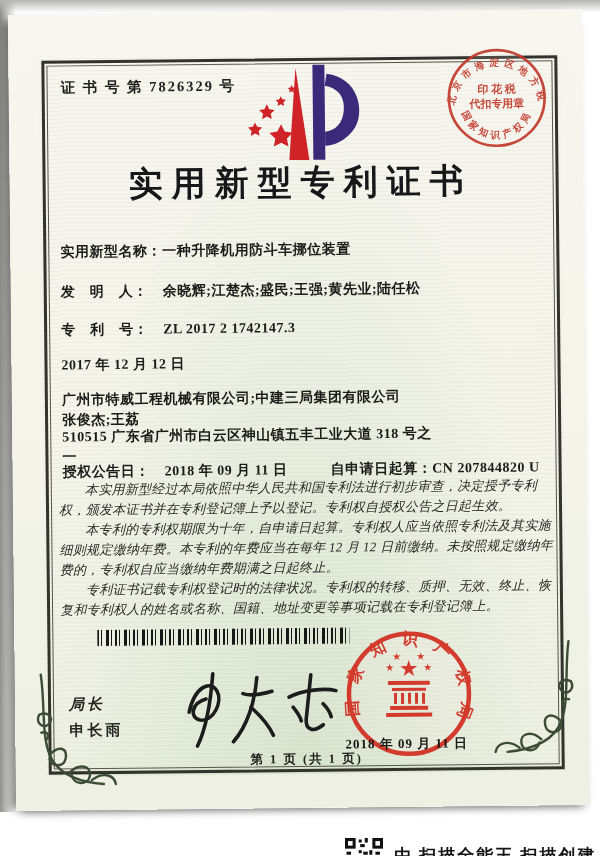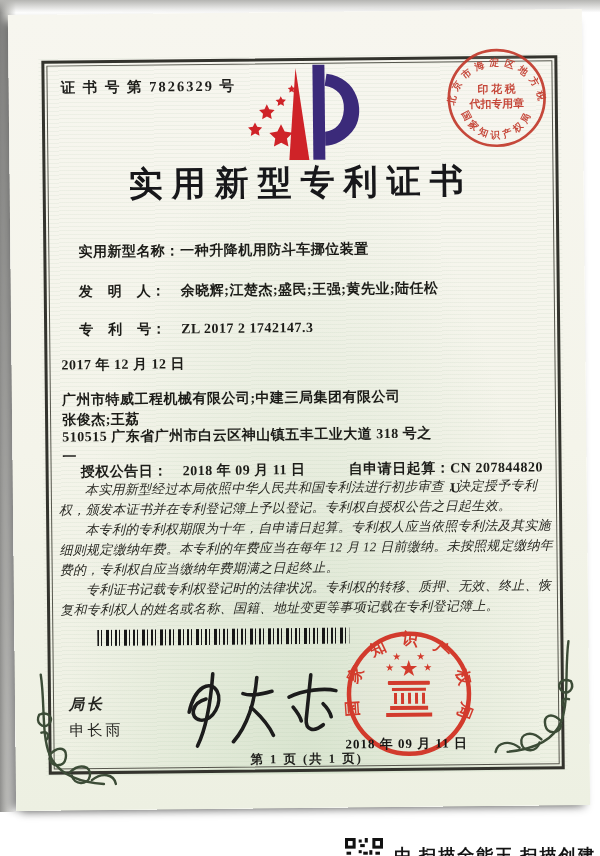--- a/index.html
+++ b/index.html
@@ -46,39 +46,39 @@
     font-size:14.5px;font-weight:bold;letter-spacing:2px;color:#1f1f1c;
   }
   .logo{position:absolute;left:228px;top:48px;width:128px;height:110px;}
   .top-stamp{position:absolute;left:436px;top:36px;width:104px;height:104px;opacity:0.92;}
   .title{
     position:absolute;left:33px;right:25px;top:148px;text-align:center;
     font-size:34px;font-weight:bold;letter-spacing:9px;color:#17171a;
   }
   .fields{position:absolute;left:50px;top:228px;right:36px;font-size:14px;font-weight:bold;color:#1c1c18;}
   .frow{position:absolute;left:0;right:0;display:flex;line-height:1.42;}
-  .flabel{flex:0 0 102px;letter-spacing:0.5px;white-space:pre;margin-left:18px;}
+  .flabel{flex:0 0 102px;letter-spacing:0.5px;white-space:pre;}
   .fvalue{flex:1;white-space:pre-line;letter-spacing:0.5px;}
   .grant-pair2{position:absolute;left:268px;top:0;display:flex;}
   .grant-pair2 .flabel{flex:0 0 88px;}
   .paras{
     position:absolute;left:46px;right:34px;top:466px;
     font-size:13px;line-height:20px;color:#2a2a24;font-style:italic;letter-spacing:0.3px;
   }
   .paras p{margin:0;text-indent:2em;}
   .barcode{
     position:absolute;left:83px;top:616px;width:252px;height:16px;
     background:repeating-linear-gradient(90deg,
       #171717 0 2px, rgba(0,0,0,0) 2px 4px,
       #171717 4px 5px, rgba(0,0,0,0) 5px 9px,
       #171717 9px 12px, rgba(0,0,0,0) 12px 14px,
       #171717 14px 15px, rgba(0,0,0,0) 15px 18px);
   }
   .director-label{position:absolute;left:54px;top:681px;font-size:15px;font-weight:bold;letter-spacing:3px;font-style:italic;}
-  .director-name{position:absolute;left:54px;top:707px;font-size:15px;font-weight:normal;letter-spacing:3px;}
+  .director-name{position:absolute;left:54px;top:707px;font-size:15px;font-weight:bold;letter-spacing:3px;}
   .signature{position:absolute;left:158px;top:655px;width:180px;height:90px;}
   .bottom-seal{position:absolute;left:329px;top:618px;width:130px;height:130px;opacity:0.95;}
   .seal-date{
     position:absolute;left:330px;top:724px;font-size:13px;font-weight:bold;color:#161614;letter-spacing:1px;z-index:3;
   }
   .page-footer{
     position:absolute;left:33px;right:25px;top:739px;text-align:center;
     font-size:12.5px;font-weight:bold;letter-spacing:2px;color:#22221e;
   }
   .corner-ornament{position:absolute;width:86px;height:122px;z-index:2;}

